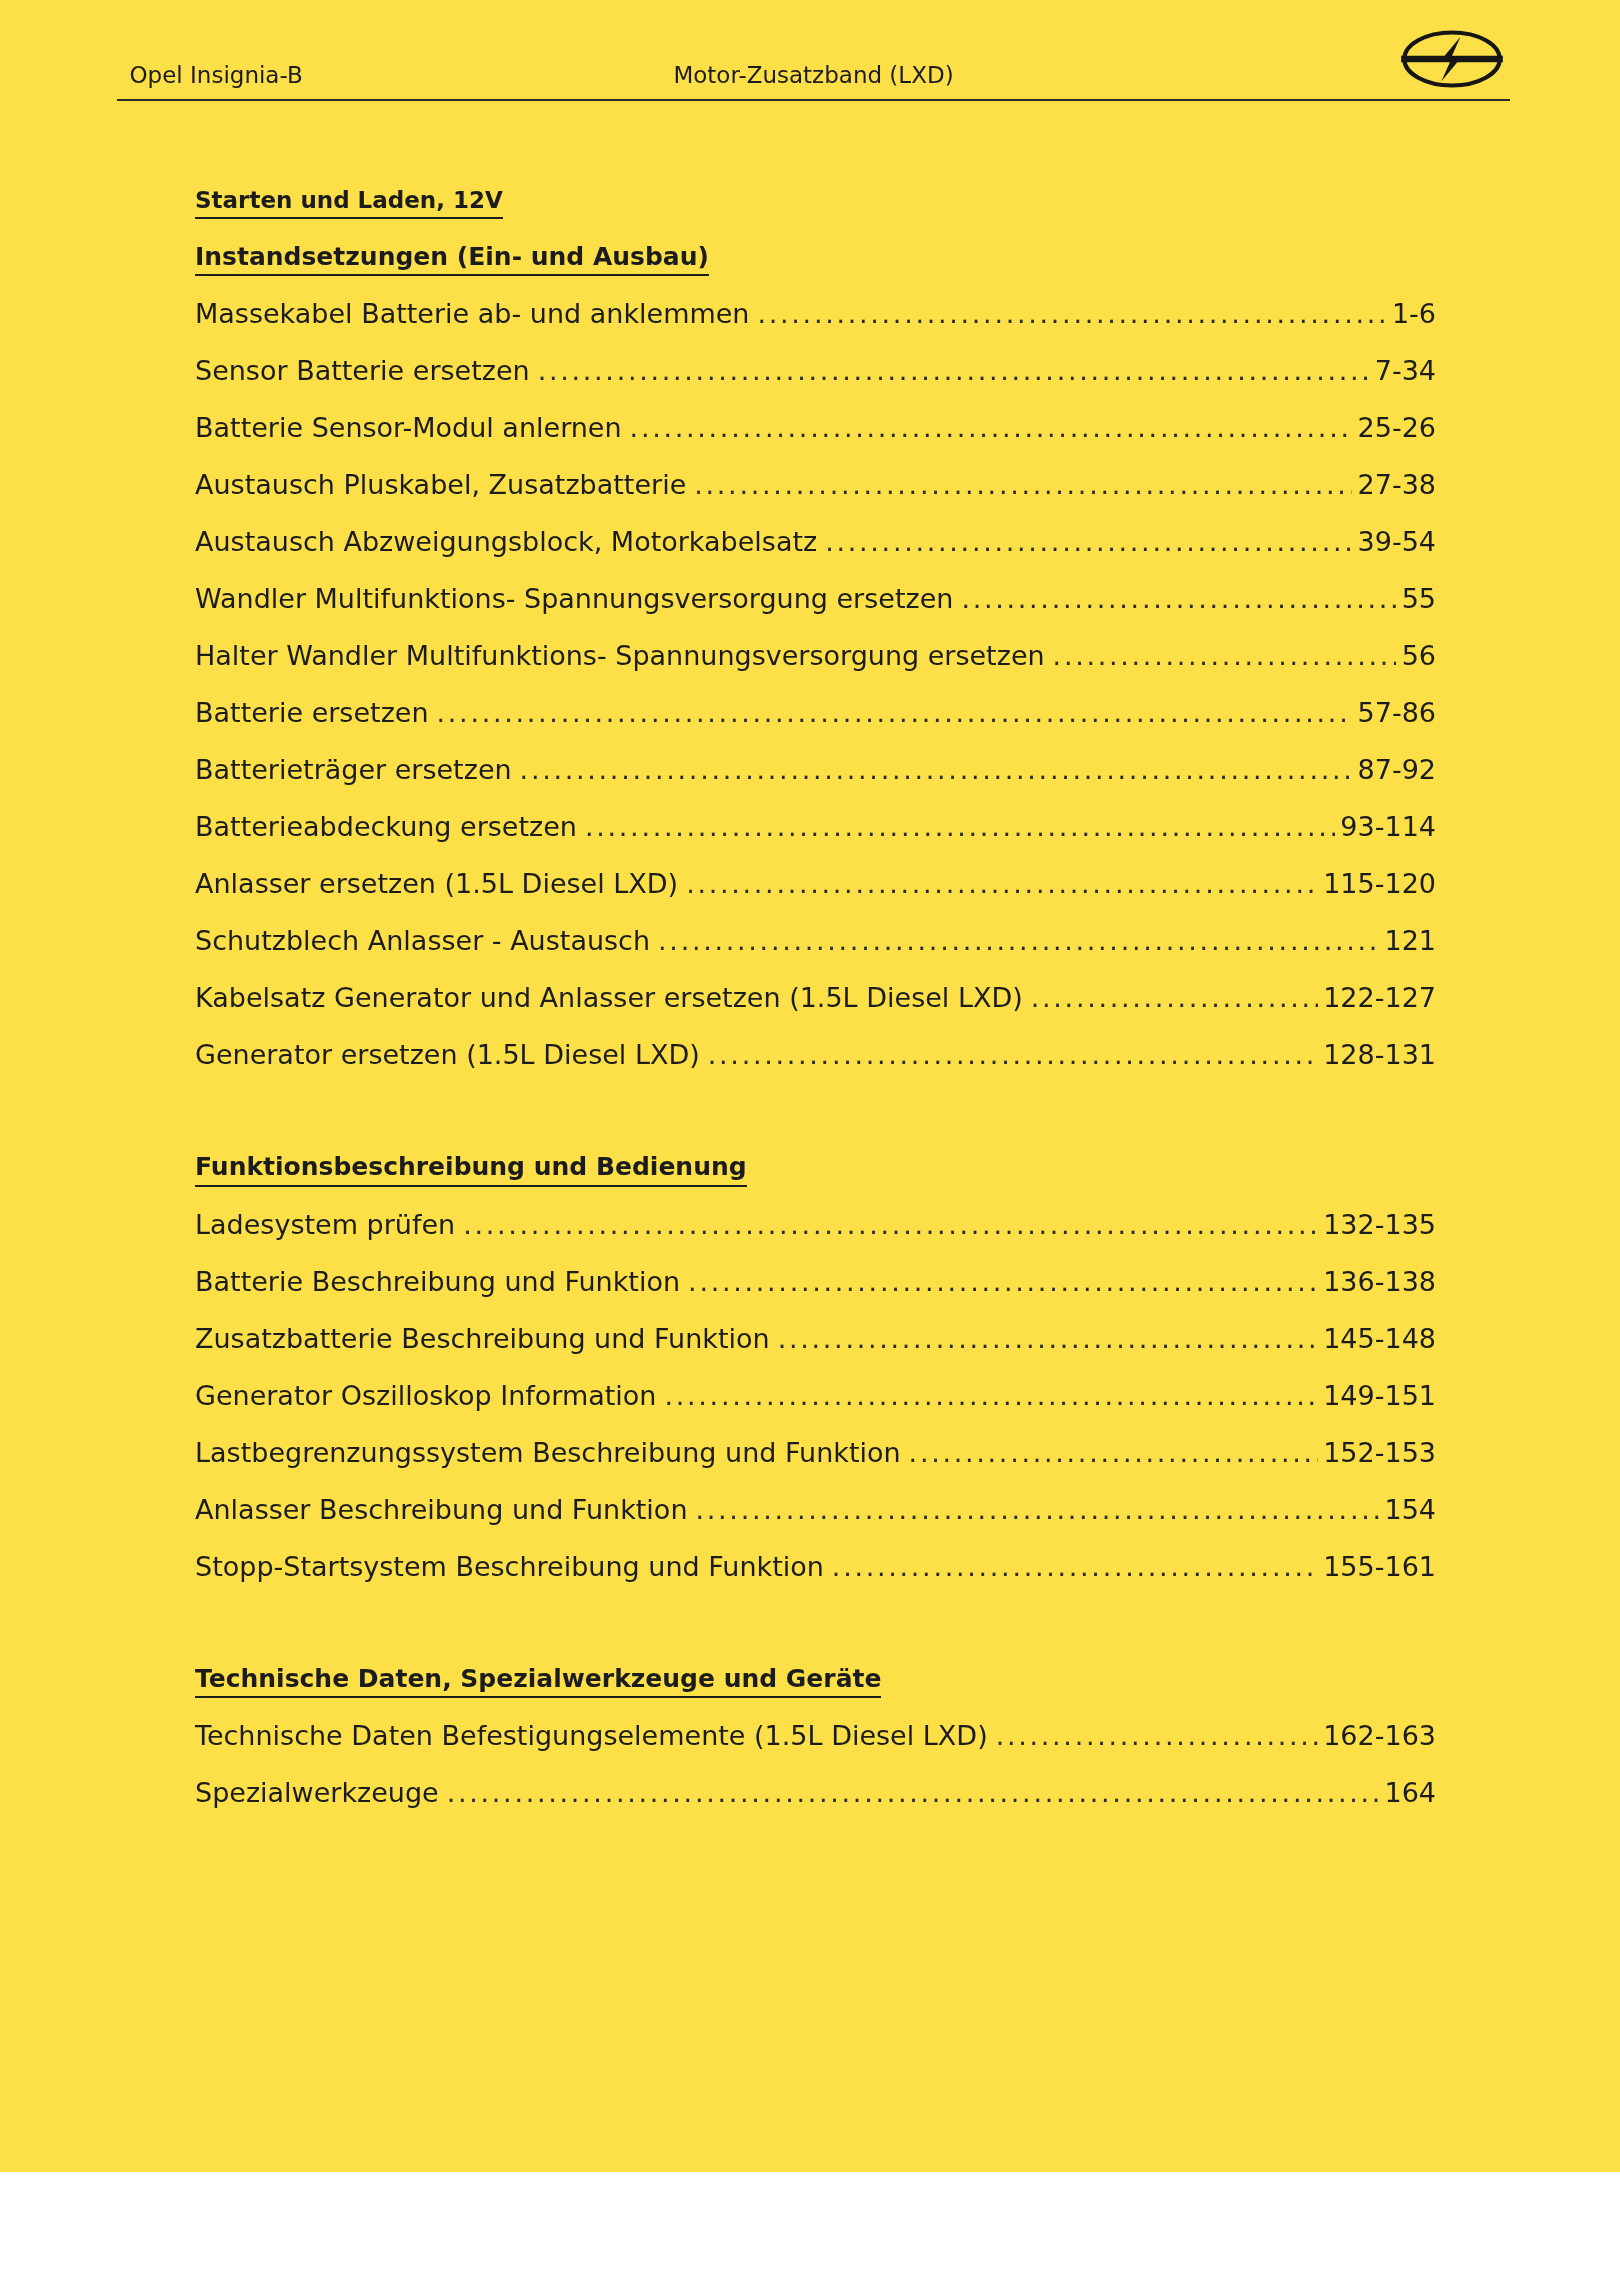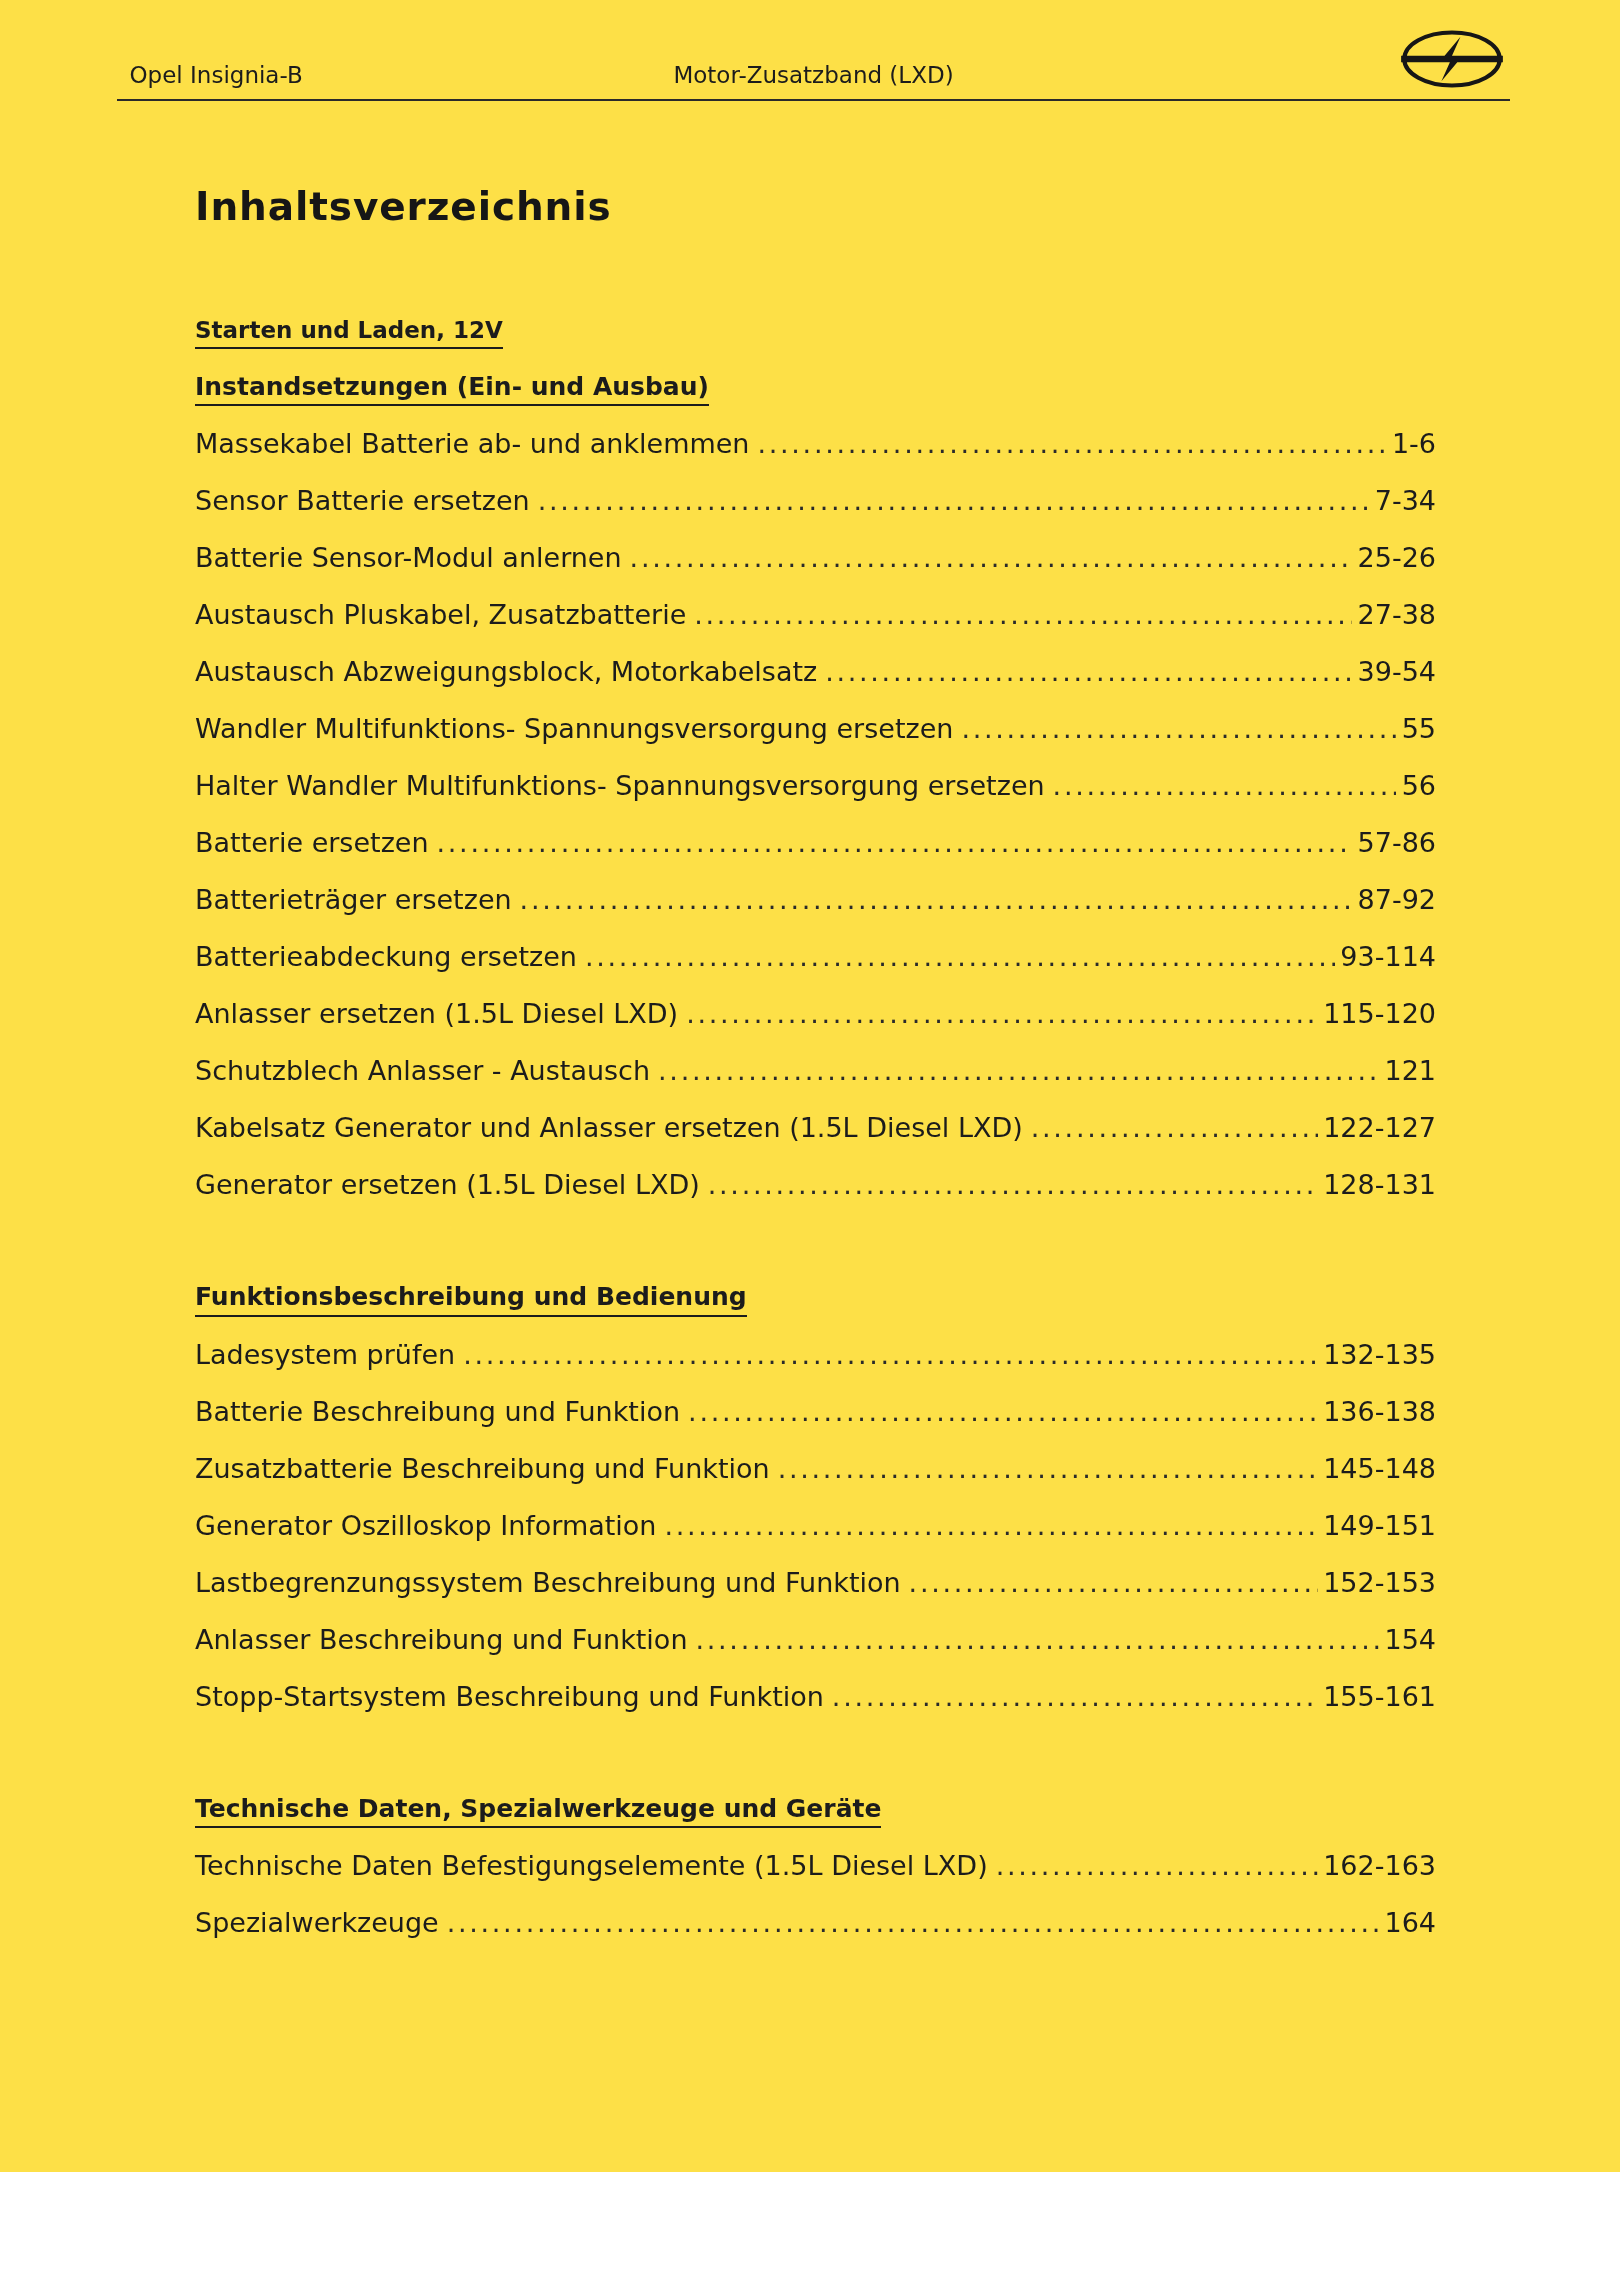--- a/index.html
+++ b/index.html
@@ -144,21 +144,20 @@
     <span class="header-center">Motor-Zusatzband (LXD)</span>
     <span class="header-logo">
       <svg viewBox="0 0 100 62" xmlns="http://www.w3.org/2000/svg">
         <ellipse cx="50" cy="31" rx="45" ry="25" fill="none" stroke="#161616" stroke-width="4"></ellipse>
         <path d="M2 28 L43 28 L58 10 L50 28 L98 28 L98 34 L55 34 L40 52 L48 34 L2 34 Z" fill="#161616"></path>
       </svg>
     </span>
   </header>
 
   <main class="content">
-    <h1 class="page-title">Inhaltsverzeichnis</h1>
     <h2 class="section-heading"><span class="u">Starten und Laden, 12V</span></h2>
     <div id="groups">
   <section class="toc-group">
     <h3 class="group-heading"><span class="u group-heading-text">Instandsetzungen (Ein- und Ausbau)</span></h3>
     <div class="entries">
   <div class="toc-row">
     <span class="toc-label">Massekabel Batterie ab- und anklemmen</span>
     <span class="toc-dots"></span>
     <span class="toc-pages">1-6</span>
   </div>

